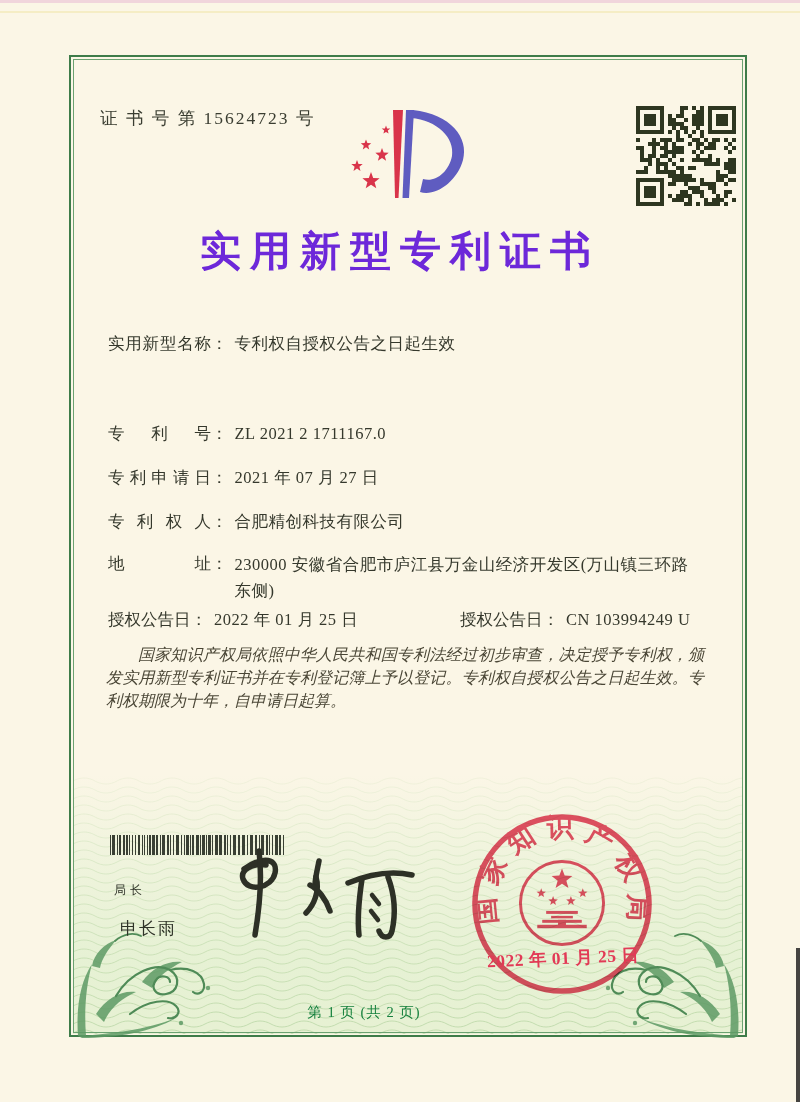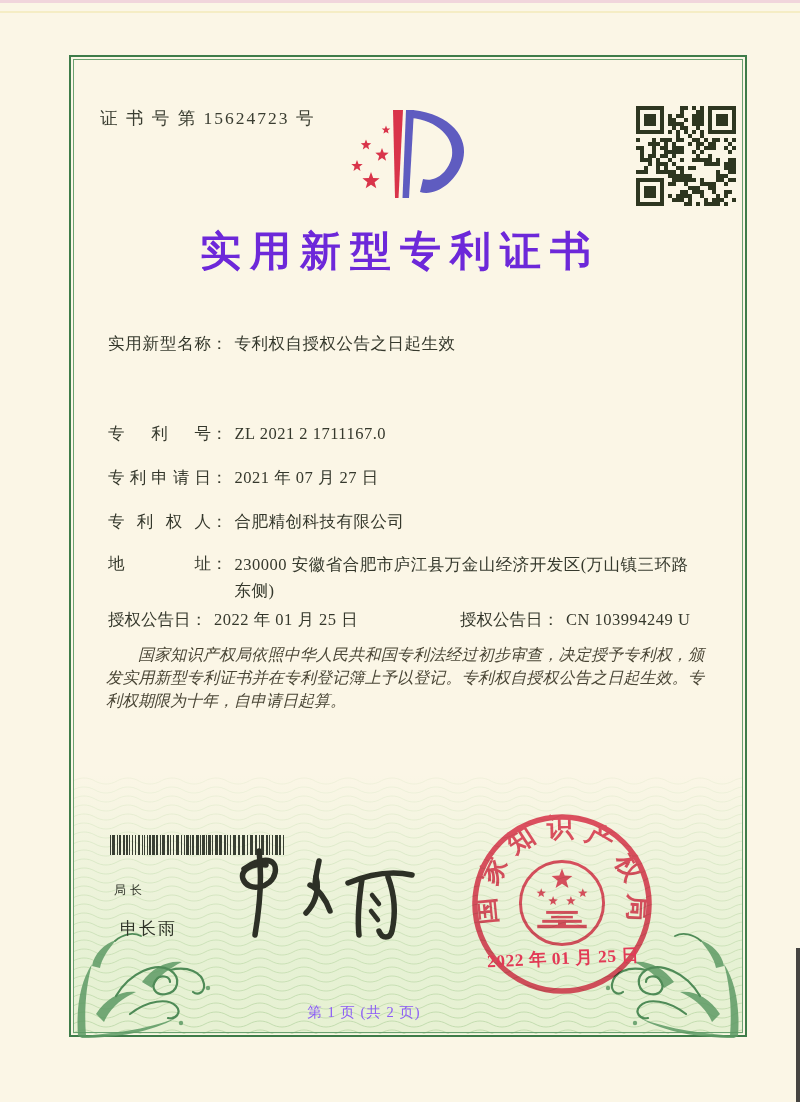--- a/index.html
+++ b/index.html
@@ -54,21 +54,21 @@
   .barcode { left:110px; top:835px; }
   .sig-role { left:114px; top:882px; font-size:12px; letter-spacing:4px; color:#2f3328; }
   .sig-name { left:114px; top:917px; font-size:17px; letter-spacing:2px; color:#2f3328;margin-left:6px; }
   .signature { left:222px; top:843px; }
   .seal { left:468px; top:810px; opacity:.88; mix-blend-mode:multiply; }
   .seal-date {
     left:487px; top:946px; font-size:17.5px; font-weight:bold; letter-spacing:.5px;
     color:#e23a56; transform:rotate(-2.5deg);
   }
   
-  .page-num { left:0; top:1003px; width:728px; text-align:center; font-size:14.5px; letter-spacing:1px; color:#8b5cf6; }
+  .page-num { left:0; top:1003px; width:728px; text-align:center; font-size:14.5px; letter-spacing:1px; color:#15803d; }
   .back-note { left:0; top:1052px; width:800px; text-align:center; font-size:15.5px; font-style:italic; letter-spacing:3px; color:#4a4636; }
   .flourish { pointer-events:none; }
 </style>
 </head>
 <body>
 
 <div class="page">
 
   <div class="abs edge-top-pink"></div>
   <div class="abs edge-top-yellow"></div>

